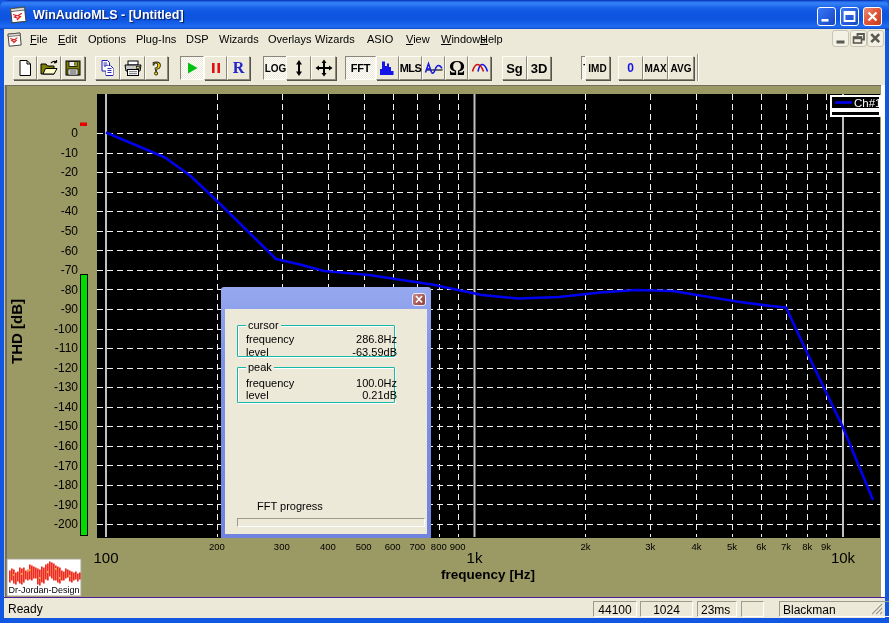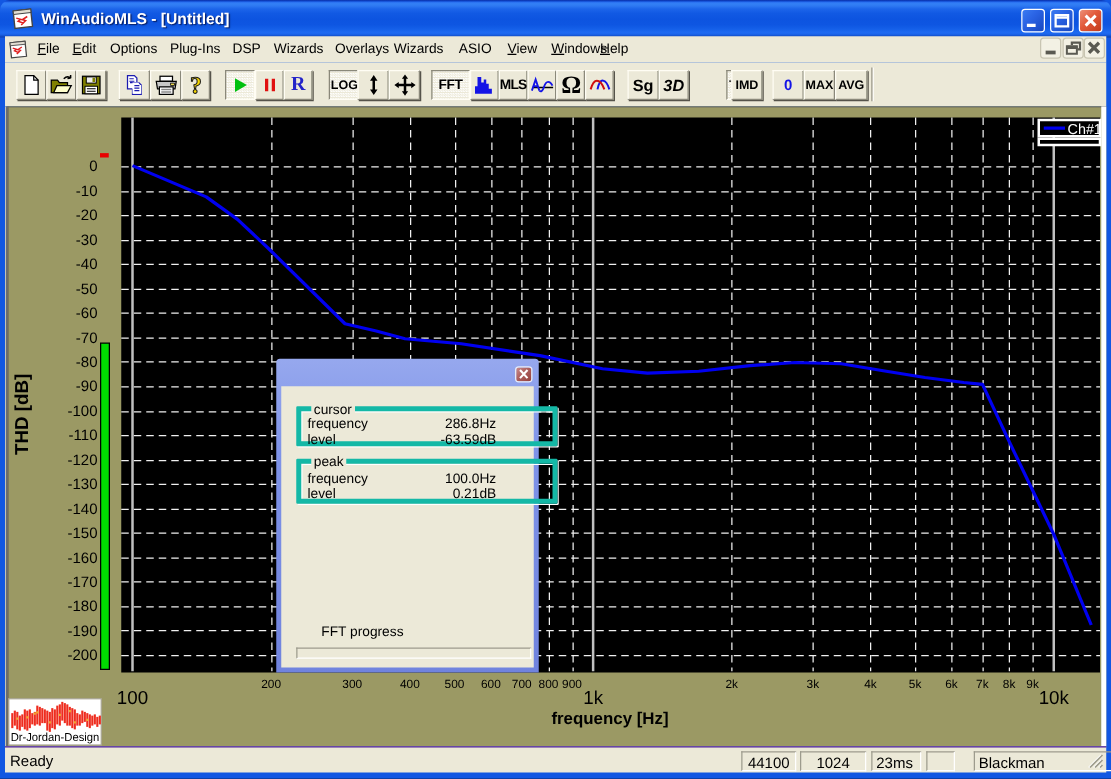--- a/index.html
+++ b/index.html
@@ -44,21 +44,21 @@
   background:linear-gradient(180deg,#96a8ee 0%,#7e93e8 30%,#7083de 100%); font-size:11px;
   border-radius:3px 3px 0 0;
 }
 #mdlgtitle { position:absolute; left:0; top:0; width:210px; height:22px;
   background:linear-gradient(180deg,#c2d0f8 0%,#8aa5f2 10%,#5c80e8 38%,#5376e1 68%,#4d6fda 88%,#6283e6 100%);
   color:#fff; font-weight:bold; font-size:11.5px; line-height:21px; padding-left:5px;
   border-radius:3px 3px 0 0; text-shadow:1px 1px 1px #3c58b0; }
 #mdlgbody { position:absolute; left:4px; top:22px; width:202px; height:225px; background:#ece9d8; }
 #mdlgclose { position:absolute; left:191px; top:6px; width:14px; height:13px; border-radius:3px;
   background:linear-gradient(135deg,#c98d8d 0%,#ad5f5d 45%,#94403c 100%); border:1px solid #e8ecf8; }
-.grp { position:absolute; left:12px; width:209px; border:4px solid #14b8a6;
+.grp { position:absolute; left:12px; width:158px; border:1px solid #14b8a6;
   box-shadow:1px 1px 0 #fff, inset 1px 1px 0 #fff; border-radius:1px;text-decoration:underline; }
 .grplab { position:absolute; left:8px; top:-6px; background:#ece9d8; padding:0 2px; line-height:11px; }
 .row { position:absolute; left:21px; width:151px; height:13px; }
 .rv { position:absolute; right:0; }
 #statusbar { position:absolute; left:4px; top:597px; width:881px; height:21px; background:#ece9d8;
   border-top:1px solid #4c1d95; font-size:12px; }
 .scell { position:absolute; top:3px; height:16px; border:1px solid; border-color:#9d9b8d #fff #fff #9d9b8d;
   font-size:12px; padding:1px 3px; }
 </style>
 </head>
@@ -207,21 +207,21 @@
     </div>
 <div class="tb" style="left:464px; width:23px;">
       <svg width="20" height="18" viewBox="0 0 20 18">
         <path d="M8 12.5 Q9.5 5 12.5 5.5 Q15.5 6 17.5 12.5" fill="none" stroke="#1414e6" stroke-width="1.6"></path>
         <path d="M2.5 12.5 Q4.5 5.5 7.5 5.5 Q11 5.5 13.5 12.5" fill="none" stroke="#d01010" stroke-width="1.6"></path>
       </svg>
     </div>
 <div class="tb" style="left:498px; width:25px;">
       <span style="font-size:13px;font-weight:bold">Sg</span>
     </div>
-<div class="tb" style="left:523px; width:24px;font-style:italic;">
+<div class="tb" style="left:523px; width:24px;">
       <span style="font-size:13px;font-weight:bold">3D</span>
     </div>
 <div class="tb on" style="left:556px; width:25px;margin-left:21px;">THD</div>
 <div class="tb" style="left:581px; width:25px;">IMD</div>
 <div class="tb" style="left:614px; width:25px;">
       <span style="font-size:12px;font-weight:bold;color:#1414e6">0</span>
     </div>
 <div class="tb" style="left:639px; width:25px;">MAX</div>
 <div class="tb" style="left:664px; width:26px;">AVG</div>
 <div style="position:absolute; left:693px; top:4px; width:2px; height:27px; border-left:1px solid #9a9889; border-right:1px solid #fff;"></div>

